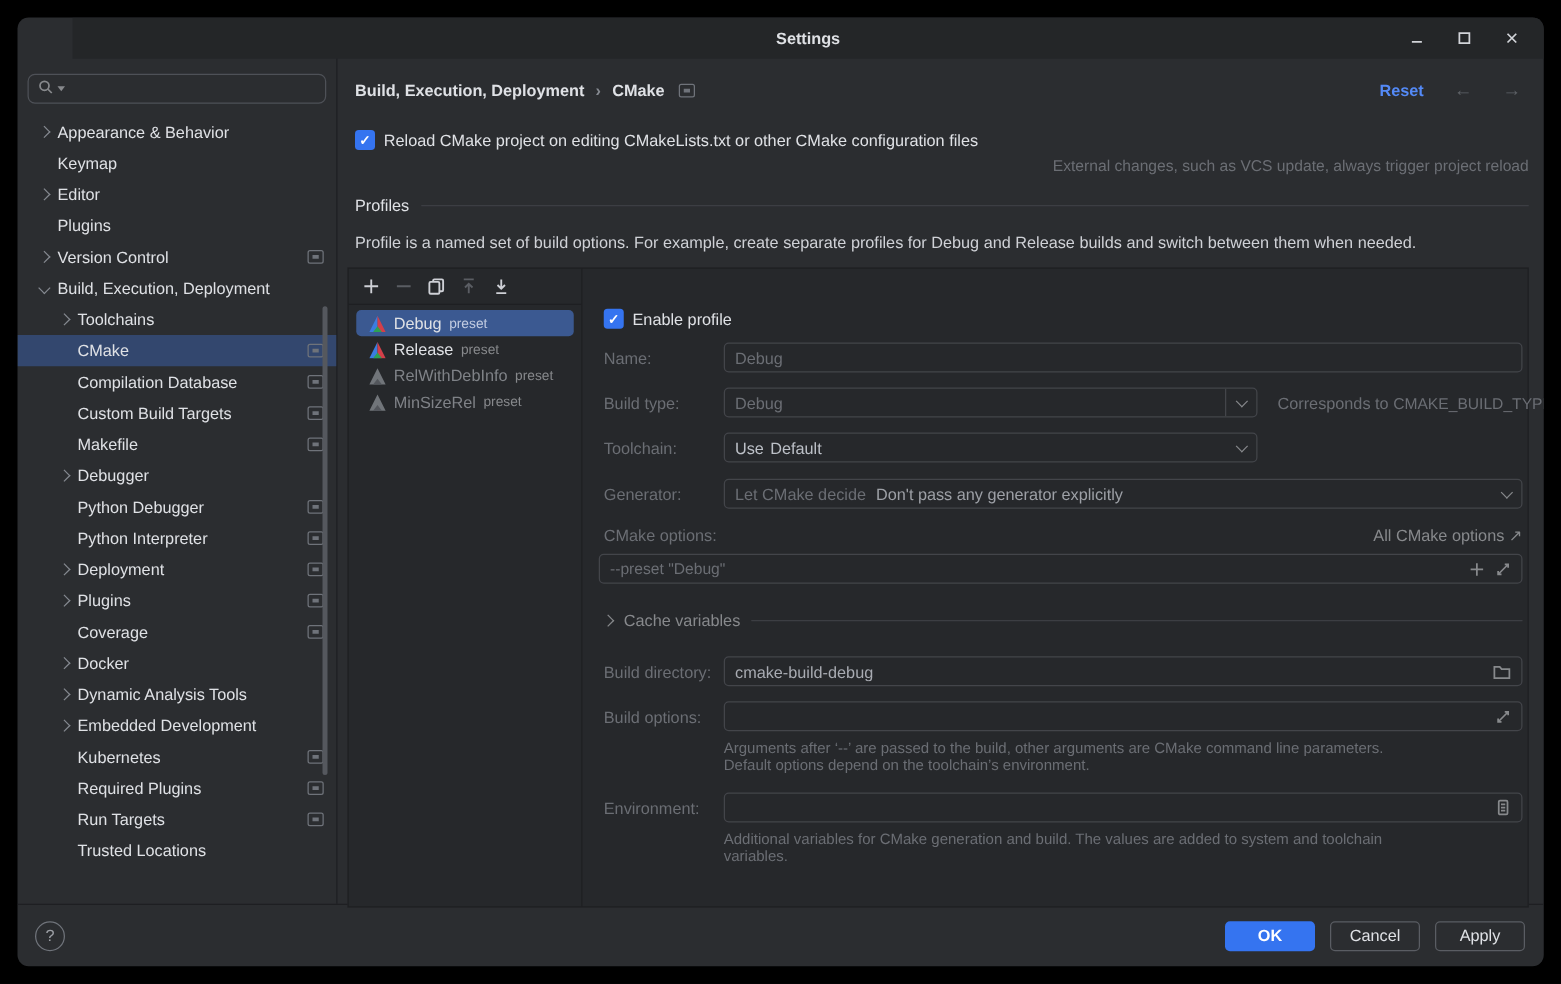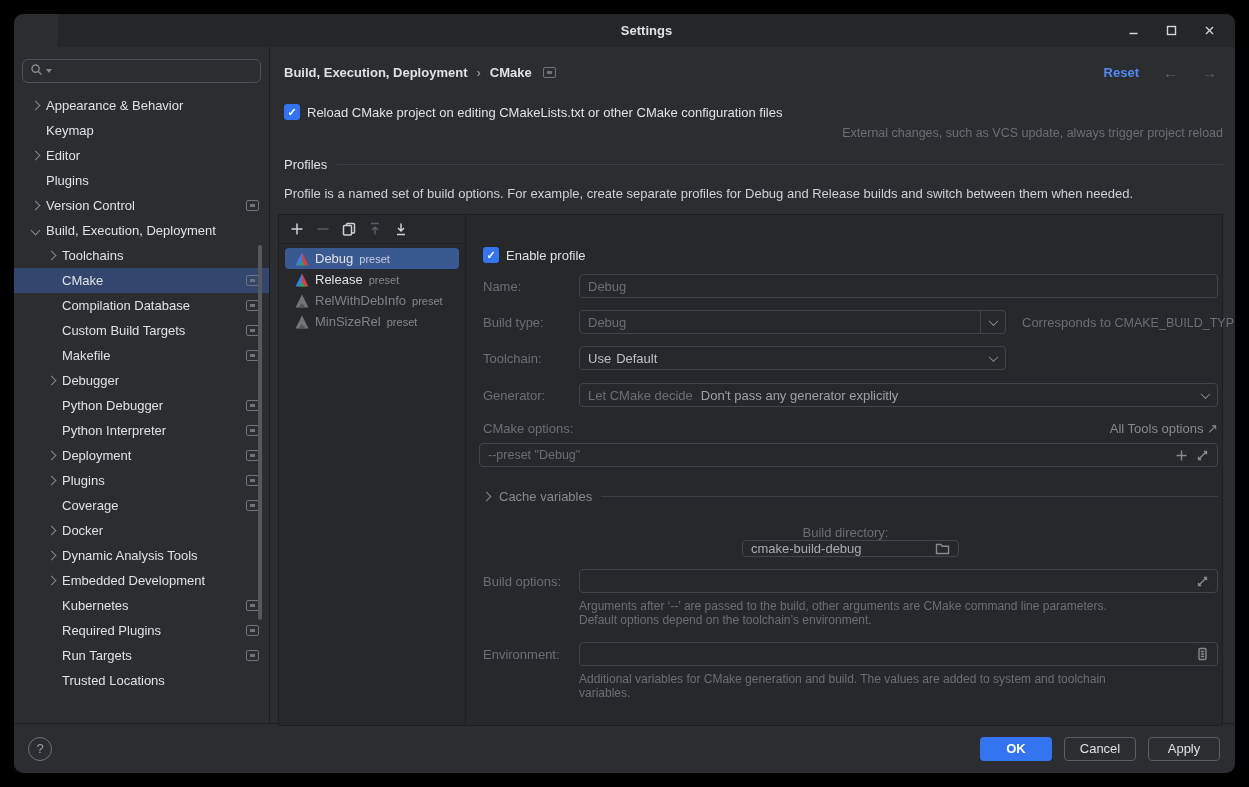--- a/index.html
+++ b/index.html
@@ -95,21 +95,21 @@
   .row-hint { margin-left:16px; color:#6b6e74; white-space:nowrap; }
   .field-icon { flex:0 0 auto; display:flex; align-items:center; justify-content:center; }
   .field-icon svg { stroke:#87898c; stroke-width:1.4; fill:none; }
   .label-row { display:flex; align-items:center; margin-top:14px; padding:0 4px 0 17px; }
   .link-gray { margin-left:auto; color:#87898c; }
   .opt-field-row { margin-top:7px; padding:0 4px 0 13px; display:flex; }
   .collapse-row { display:flex; align-items:center; gap:9px; margin-top:22px; padding:0 4px 0 17px; color:#87898c; }
   .collapse-row .rule { flex:1; height:1px; background:#3c3e43; }
   .collapse-row .chev { border-color:#87898c; }
   .hint-block { margin:7px 4px 0 113px; color:#6b6e74; font-size:12px; line-height:13.5px; }
-  .mt21 { margin-top:21px;flex-direction:column; } .mt15 { margin-top:15px; } .mt13 { margin-top:13px; } .mt11 { margin-top:11px; }
+  .mt21 { margin-top:21px; } .mt15 { margin-top:15px; } .mt13 { margin-top:13px; } .mt11 { margin-top:11px; }
 
   
   .footer { height:50px; flex:0 0 auto; border-top:1px solid #1e1f22; display:flex; align-items:center;
             padding:0 15px 0 14px; gap:12px; }
   .help-circle { width:24px; height:24px; border:1px solid #6f737a; border-radius:50%;
                  display:flex; align-items:center; justify-content:center; color:#9da0a6; font-size:13px; }
   .footer .spacer { flex:1; }
   .btn { height:24px; min-width:72px; padding:0 14px; border-radius:4px; display:flex; align-items:center;
          justify-content:center; font-size:13px; cursor:default; }
   .btn.primary { background:#3574f0; color:#fff; font-weight:bold; }
@@ -418,21 +418,21 @@
             <span class="f-label">Generator:</span>
             <div class="field grow">
               <span>Let CMake decide</span>
               <span class="val-mid">Don't pass any generator explicitly</span>
               <span class="combo-chev"></span>
             </div>
           </div>
 
           <div class="label-row">
             <span class="f-label" style="width:auto">CMake options:</span>
-            <span class="link-gray"><span>All Tools options</span> <span>↗</span></span>
+            <span class="link-gray"><span>All CMake options</span> <span>↗</span></span>
           </div>
           <div class="opt-field-row">
             <div class="field grow">
               <input class="mono" value="--preset &quot;Debug&quot;" style="">
               <span class="field-icon">
                   <svg width="13" height="13">
                     <path d="M6.5 1.5v10M1.5 6.5h10"></path>
                   </svg>
                 </span>
               <span class="field-icon">

